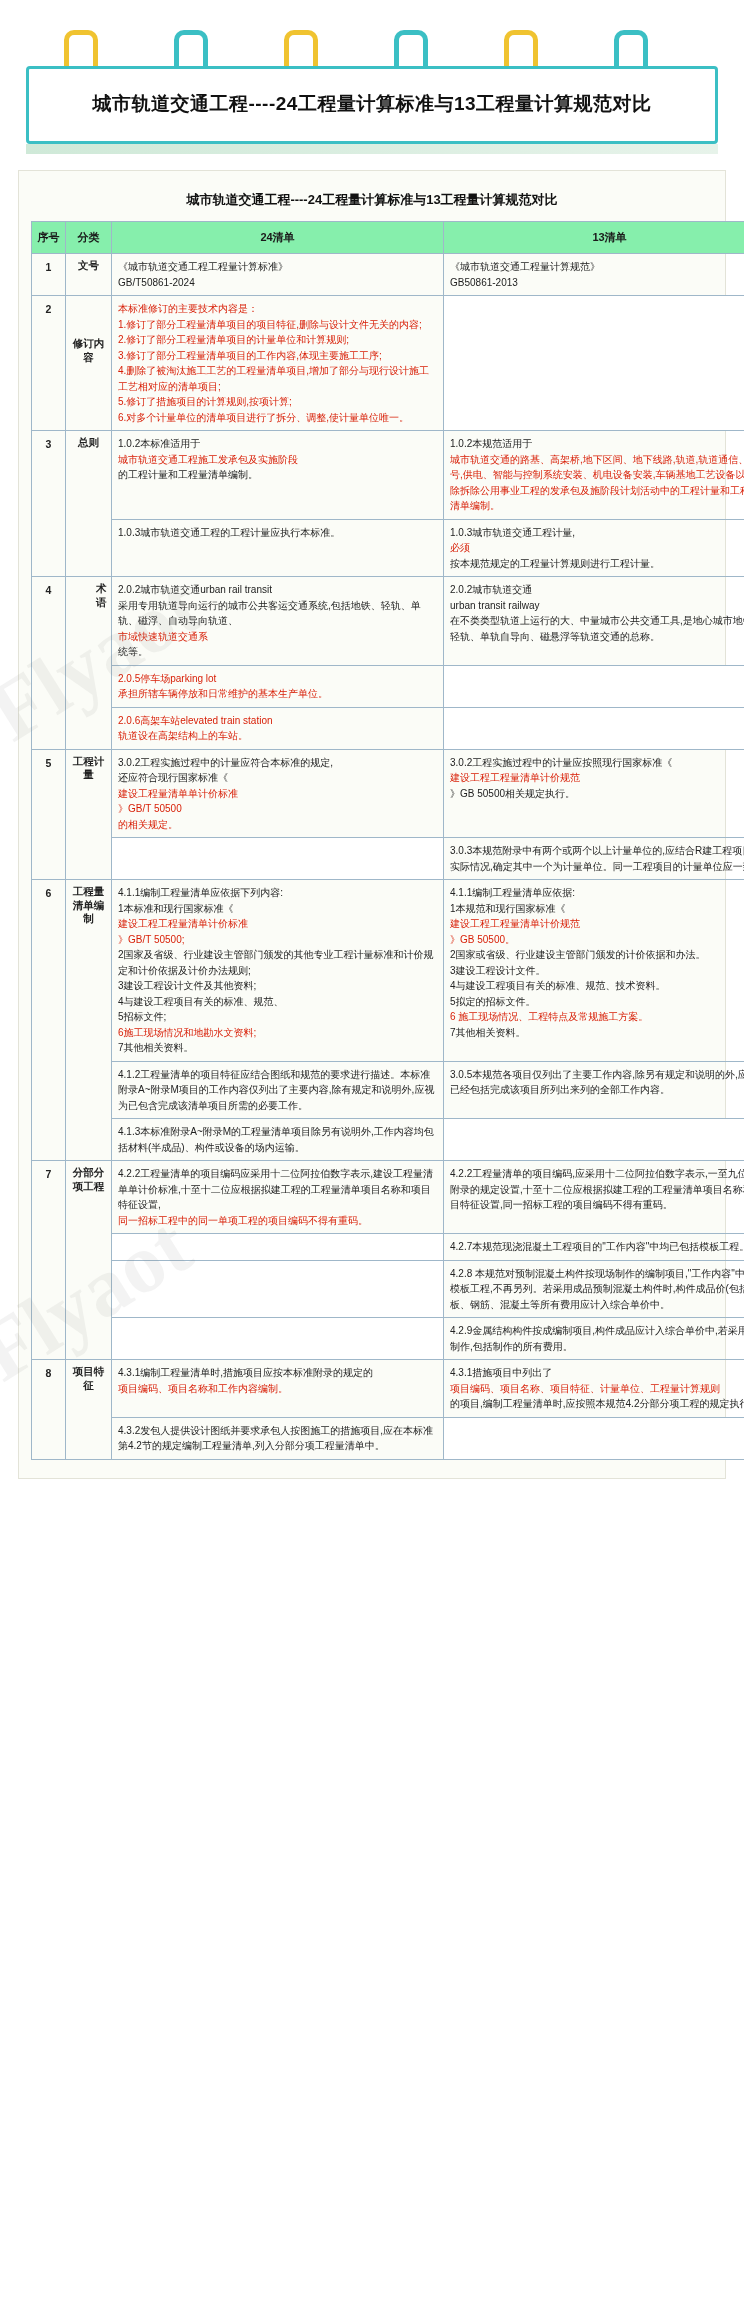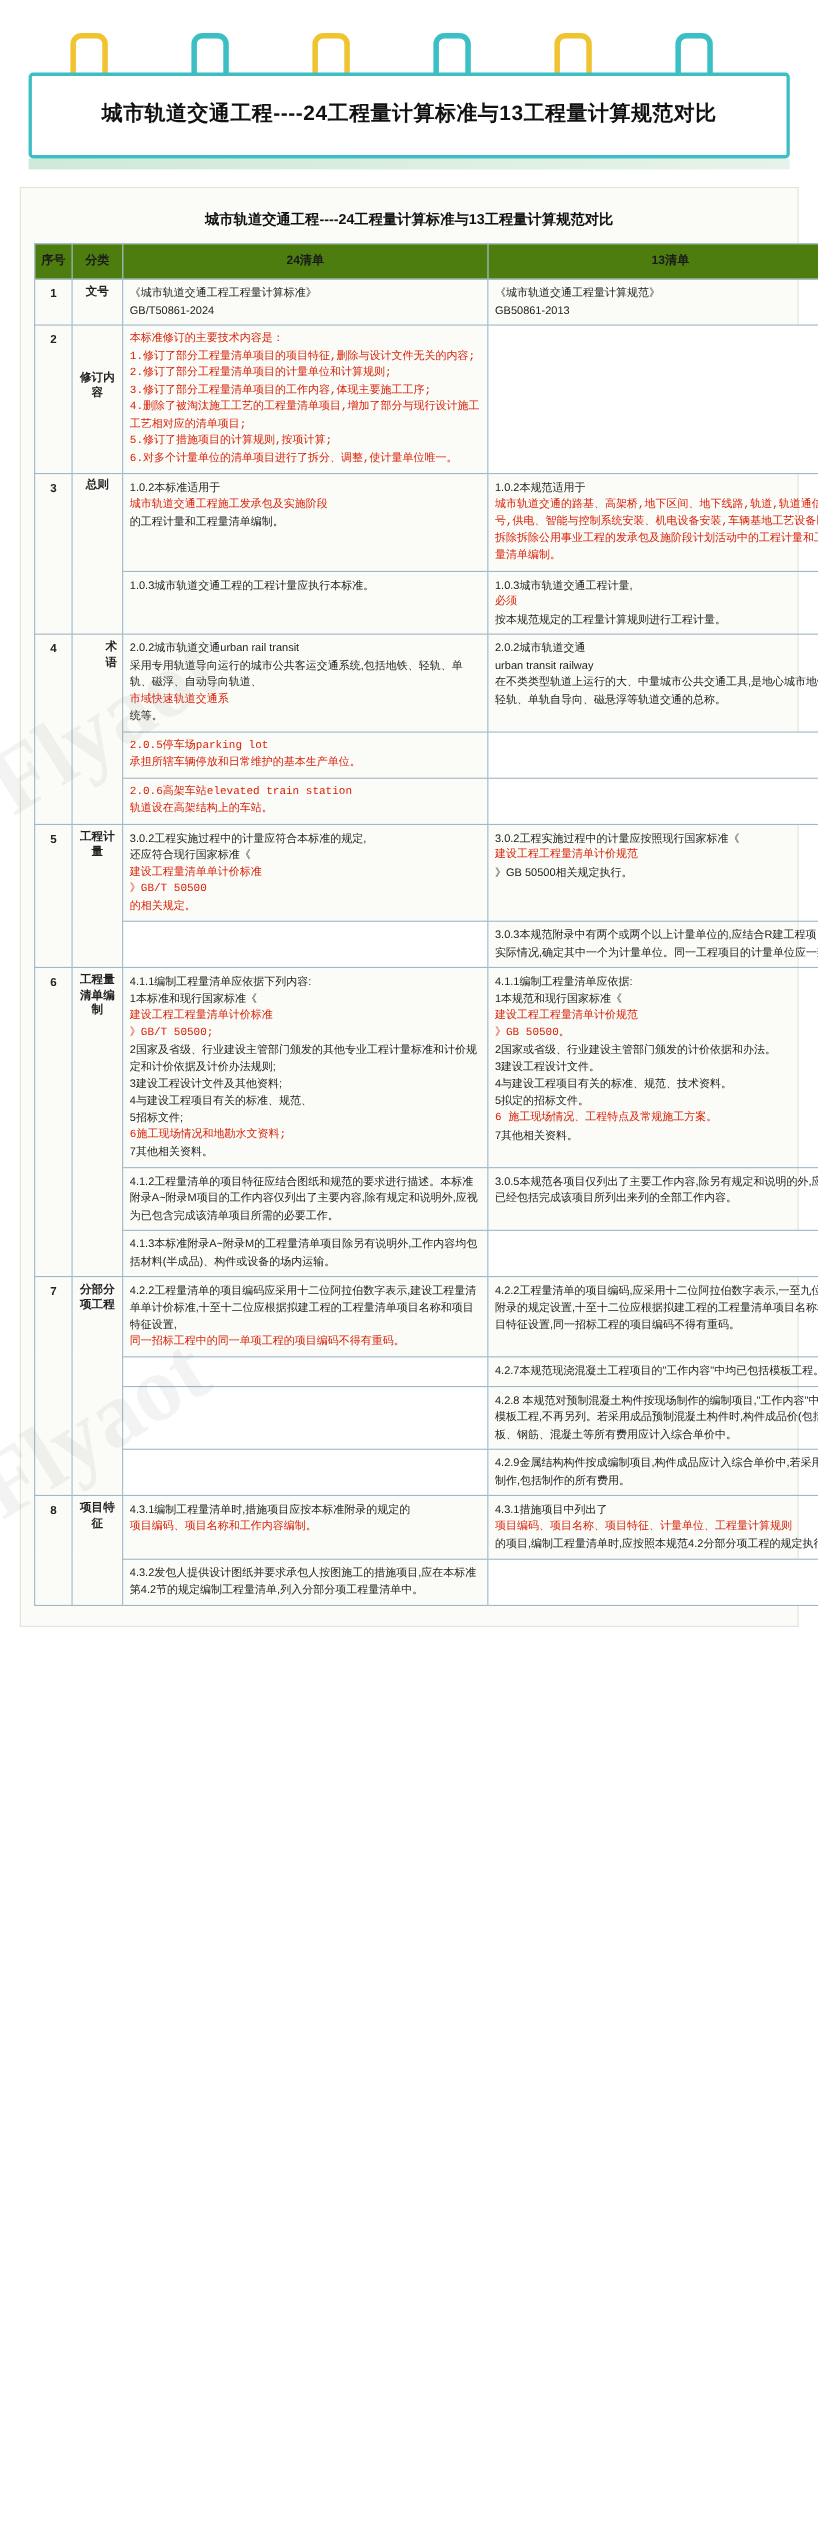--- a/index.html
+++ b/index.html
@@ -90,42 +90,42 @@
     table-layout:fixed;
     font-size:10px;
     line-height:1.55;
   }
   table.main th, table.main td {
     border:1px solid #9fb7c9;
     vertical-align:top;
     padding:5px 6px;
   }
   table.main thead th {
-    background:#4d7c0f;
+    background:#86efac;
     text-align:center;
     vertical-align:middle;
     font-weight:bold;
     font-size:11px;
     padding:7px 4px;
     color:#1a1a1a;
   }
   col.c-num  { width:34px; }
   col.c-cat  { width:46px; }
   col.c-a    { width:332px; }
   col.c-b    { width:332px; }
 
   td.num, td.cat {
     text-align:center;
     vertical-align:middle;
     font-weight:bold;
     font-size:10.5px;
   }
   td.cat { line-height:1.25; }
   td.body { text-align:left; }
-  .red { color:#d81e06;font-family:Liberation Mono, monospace; }
+  .red { color:#d81e06; }
   .sub { display:block; }
   .empty { background:#ffffff; }
 </style>
 </head>
 <body>
 
 <div class="page">
 
   <div class="banner-wrap">
     <div class="rings">
@@ -191,21 +191,21 @@
               <span class="red sub">3.修订了部分工程量清单项目的工作内容,体现主要施工工序;</span>
               <span class="red sub">4.删除了被淘汰施工工艺的工程量清单项目,增加了部分与现行设计施工工艺相对应的清单项目;</span>
               <span class="red sub">5.修订了措施项目的计算规则,按项计算;</span>
               <span class="red sub">6.对多个计量单位的清单项目进行了拆分、调整,使计量单位唯一。</span>
             </td>
             <td class="body empty">&nbsp;</td>
           </tr>
           <tr>
             <td class="num" rowspan="2">3</td>
             <td class="cat" rowspan="2">
-              <div style="writing-mode: horizontal-tb; word-break: break-all; font-family: Liberation Mono, monospace;">总则</div>
+              <div style="writing-mode: horizontal-tb; word-break: break-all;">总则</div>
             </td>
             <td class="body">
               <span class="sub">1.0.2本标准适用于</span>
               <span class="red sub">城市轨道交通工程施工发承包及实施阶段</span>
               <span class="sub">的工程计量和工程量清单编制。</span>
             </td>
             <td class="body">
               <span class="sub">1.0.2本规范适用于</span>
               <span class="red sub">城市轨道交通的路基、高架桥,地下区间、地下线路,轨道,轨道通信、信号,供电、智能与控制系统安装、机电设备安装,车辆基地工艺设备以及拆除拆除公用事业工程的发承包及施阶段计划活动中的工程计量和工程量清单编制。</span>
             </td>

